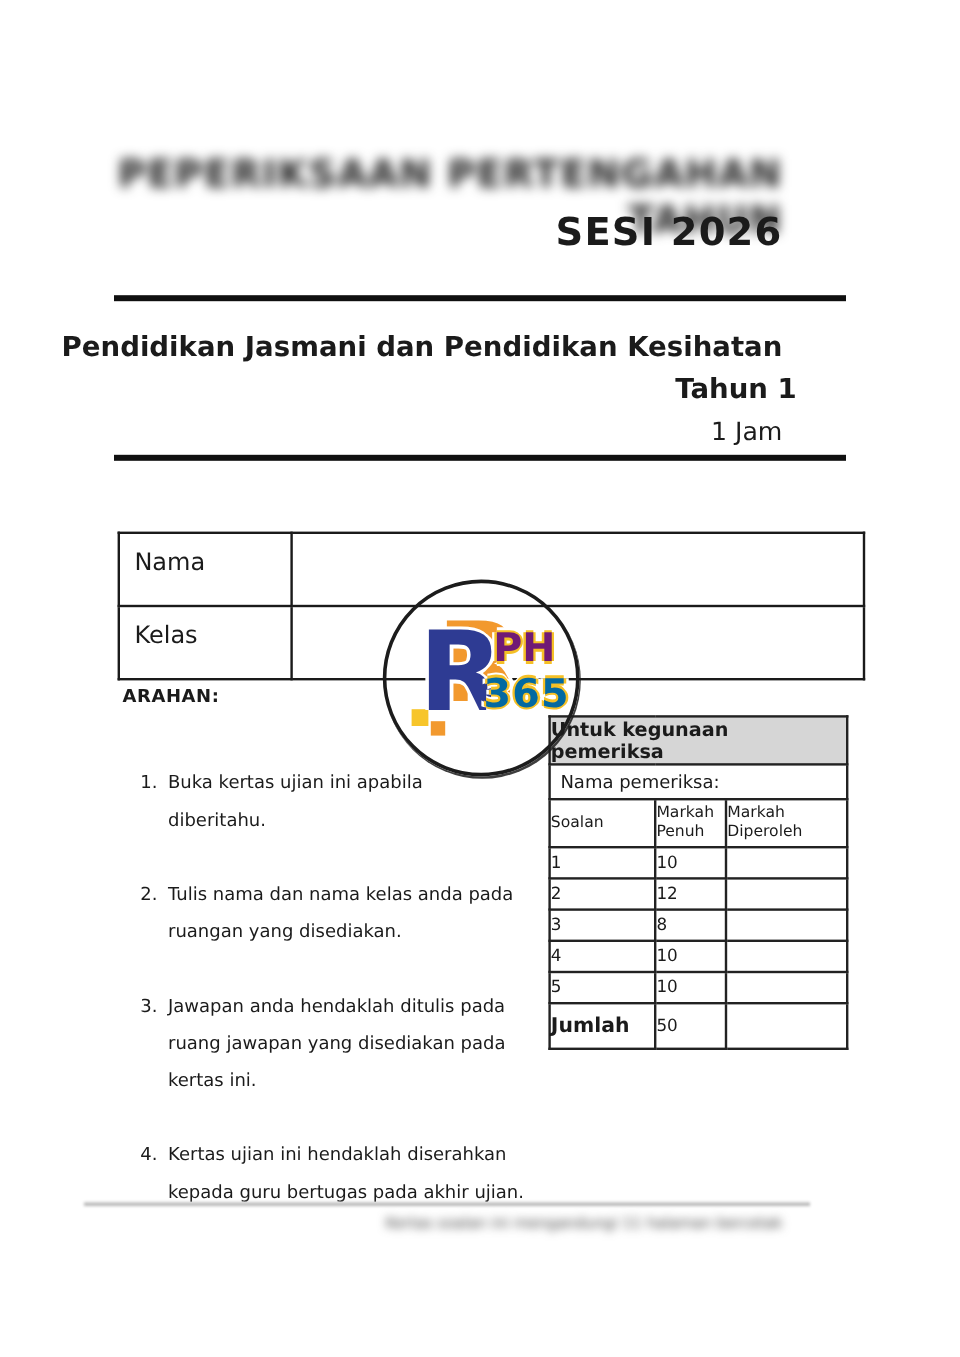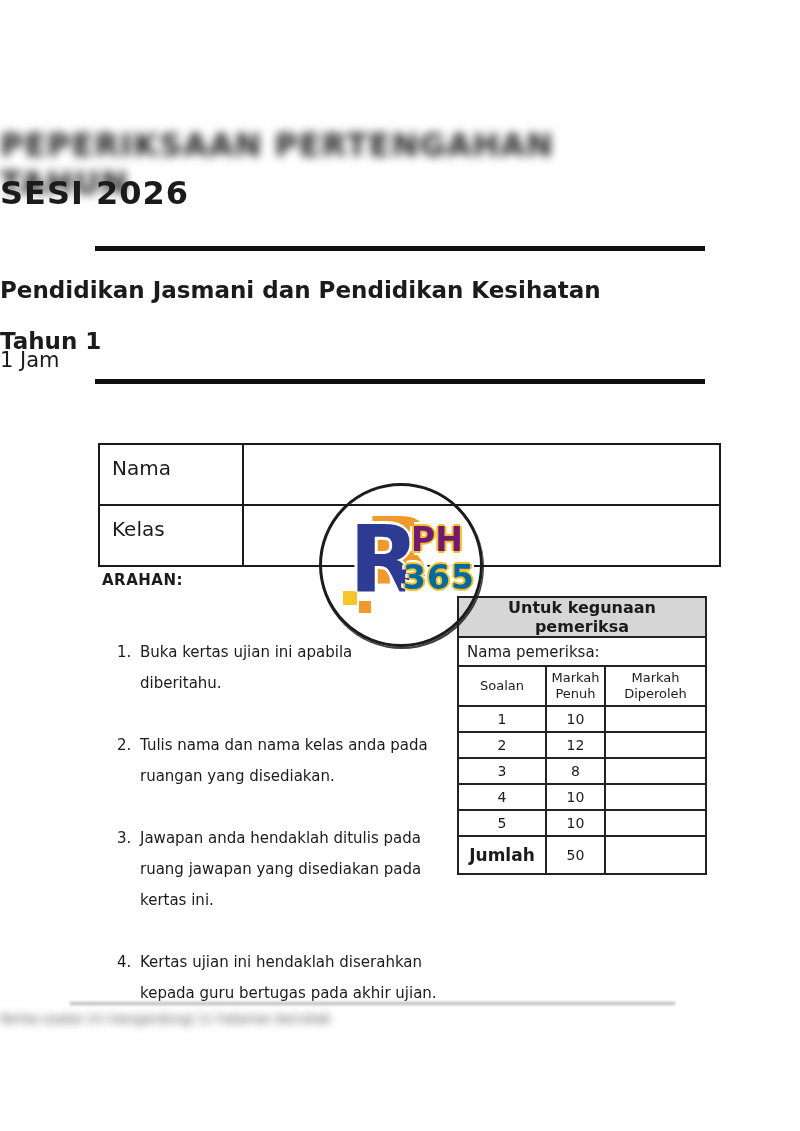--- a/index.html
+++ b/index.html
@@ -1,29 +1,29 @@
 <!DOCTYPE html>
 <html><head>
 <meta charset="utf-8">
 <style>
   html,body{margin:0;padding:0;background:#ffffff;}
   body{width:800px;height:1131px;position:relative;overflow:hidden;
        font-family:"DejaVu Sans","Liberation Sans",sans-serif;color:#1b1b1b;}
   .abs{position:absolute;}
-  .center{left:0;width:652px;text-align:left;}
+  .center{left:0;width:652px;text-align:right;}
 
   
   .blur-title{top:126px;font-size:32px;font-weight:bold;letter-spacing:1px;
               color:#222;filter:blur(5px);}
   .sesi{top:174px;font-size:32px;font-weight:bold;letter-spacing:1px;}
   .rule{left:95px;width:610px;height:5px;background:#101010;}
   .rule1{top:246px;}
   .rule2{top:379px;}
   .subject1{top:277px;font-size:23px;font-weight:bold;}
-  .subject2{top:328px;font-size:23px;font-weight:bold;}
+  .subject2{top:312px;font-size:23px;font-weight:bold;margin-left:12px;}
   .duration{top:348px;font-size:21px;font-weight:normal;}
 
   
   .info-table{left:98px;top:443px;border-collapse:collapse;}
   .info-table td{border:2px solid #1a1a1a;}
   .info-table .lbl{width:130px;height:45px;font-size:20px;padding:0 0 14px 12px;
                    vertical-align:middle;}
   .info-table .blank{width:473px;}
 
   
@@ -47,21 +47,21 @@
 
   
   .arahan{left:102px;top:571px;font-size:15px;font-weight:bold;letter-spacing:.5px;}
   ol.instr{position:absolute;left:98px;top:606px;margin:0;padding-left:38px;
            width:330px;font-size:15px;line-height:31px;white-space:pre-line;}
   ol.instr li{margin:0;padding-left:4px;}
 
   
   .exam-table{position:absolute;left:457px;top:596px;border-collapse:collapse;z-index:2;
               background:#ffffff;}
-  .exam-table td{border:2px solid #222;text-align:center;vertical-align:middle;
+  .exam-table td{border:2px solid #222;vertical-align:middle;
                  font-size:14px;padding:0;}
   .exam-table .t-title{background:#d6d6d6;font-weight:bold;font-size:16px;height:33px;}
   .exam-table .t-exam{text-align:left;font-size:15px;height:27px;padding-left:8px;}
   .exam-table .t-head td{font-size:13px;height:38px;white-space:pre-line;line-height:16px;}
   .exam-table .t-row td{height:24px;}
   .exam-table .t-total td{height:36px;}
   .exam-table .t-total .jl{font-weight:bold;font-size:17px;}
 
   
   .foot-rule{left:70px;top:1002px;width:605px;height:3px;background:#b8b8b8;

